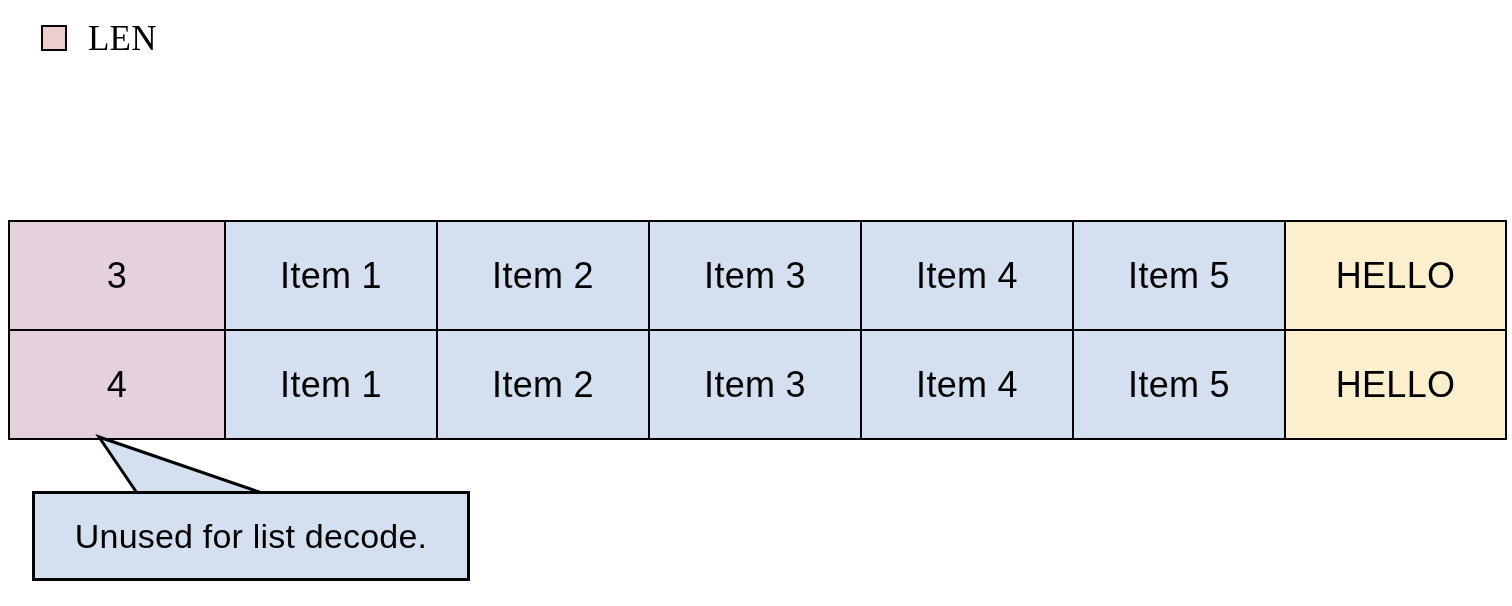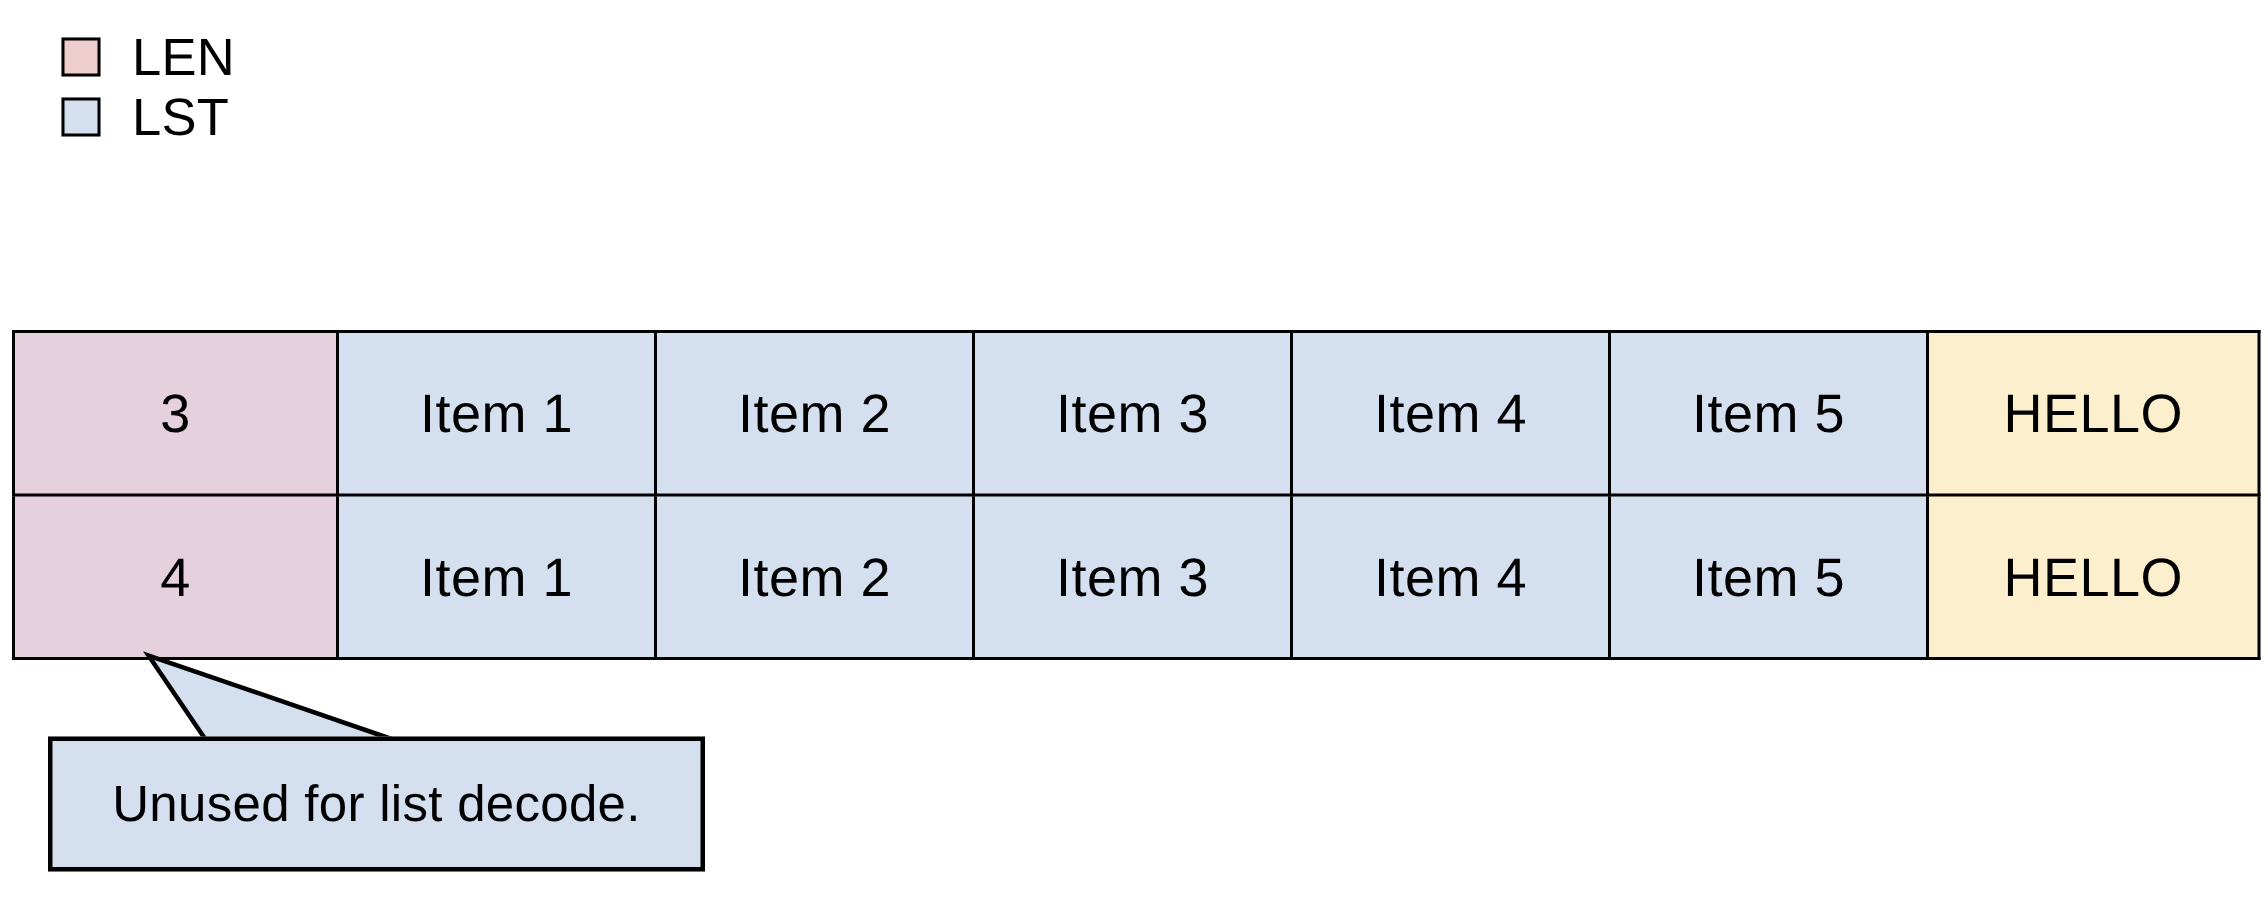--- a/index.html
+++ b/index.html
@@ -33,20 +33,21 @@
     border: 2px solid #000000;
     box-sizing: border-box;
     flex: 0 0 auto;
   }
   .legend-label {
     margin-left: 21px;
     font-size: 35px;
     line-height: 35px;
     letter-spacing: 0.2px;
     white-space: nowrap;
+    font-family: Liberation Serif, serif;
   }
 
   
   #packet-table {
     position: absolute;
     left: 8px;
     top: 220px;
     width: 1494px;
     border-collapse: collapse;
     table-layout: fixed;
@@ -97,24 +98,20 @@
 </head>
 <body style="background: rgb(255, 255, 255);">
 
 <div id="legend">
 
   <div class="legend-row">
     <span class="legend-swatch" style="background: rgb(238, 205, 205);"></span>
     <span class="legend-label">LEN</span>
   </div>
 
-  <div class="legend-row">
-    <span class="legend-swatch" style="background: rgb(212, 224, 240);"></span>
-    <span class="legend-label">LST</span>
-  </div>
 
 
 </div>
 
 <table id="packet-table">
   <colgroup>
     <col class="col-len">
       <col class="col-lst">
       <col class="col-lst">
       <col class="col-lst">

